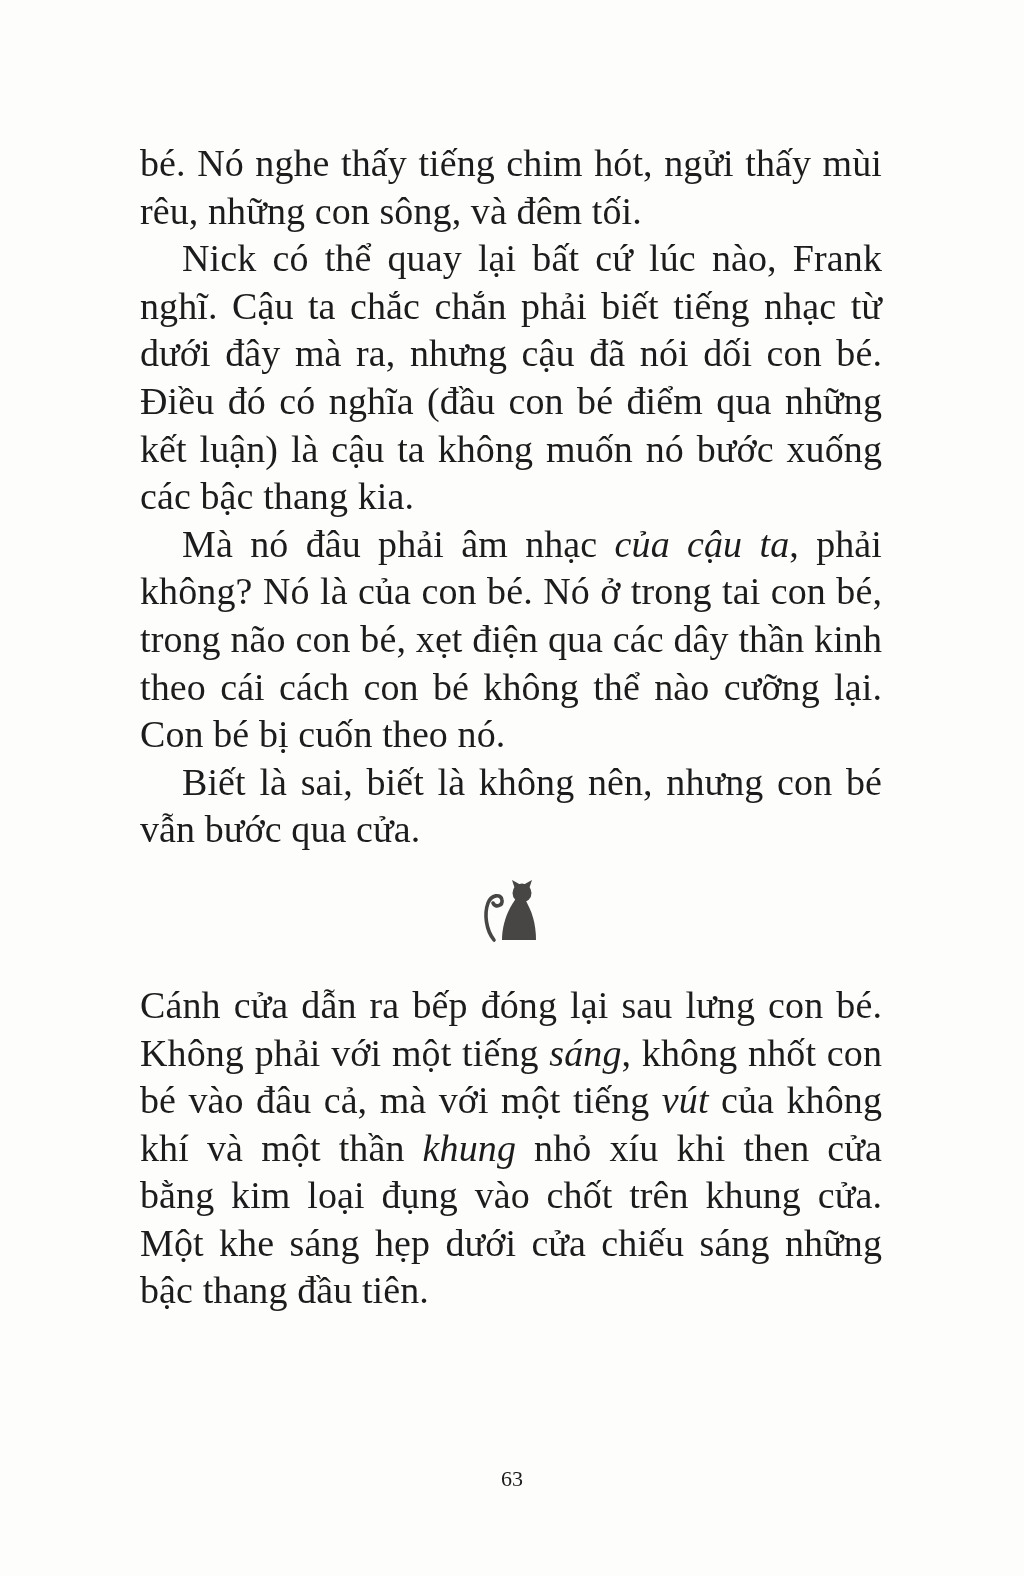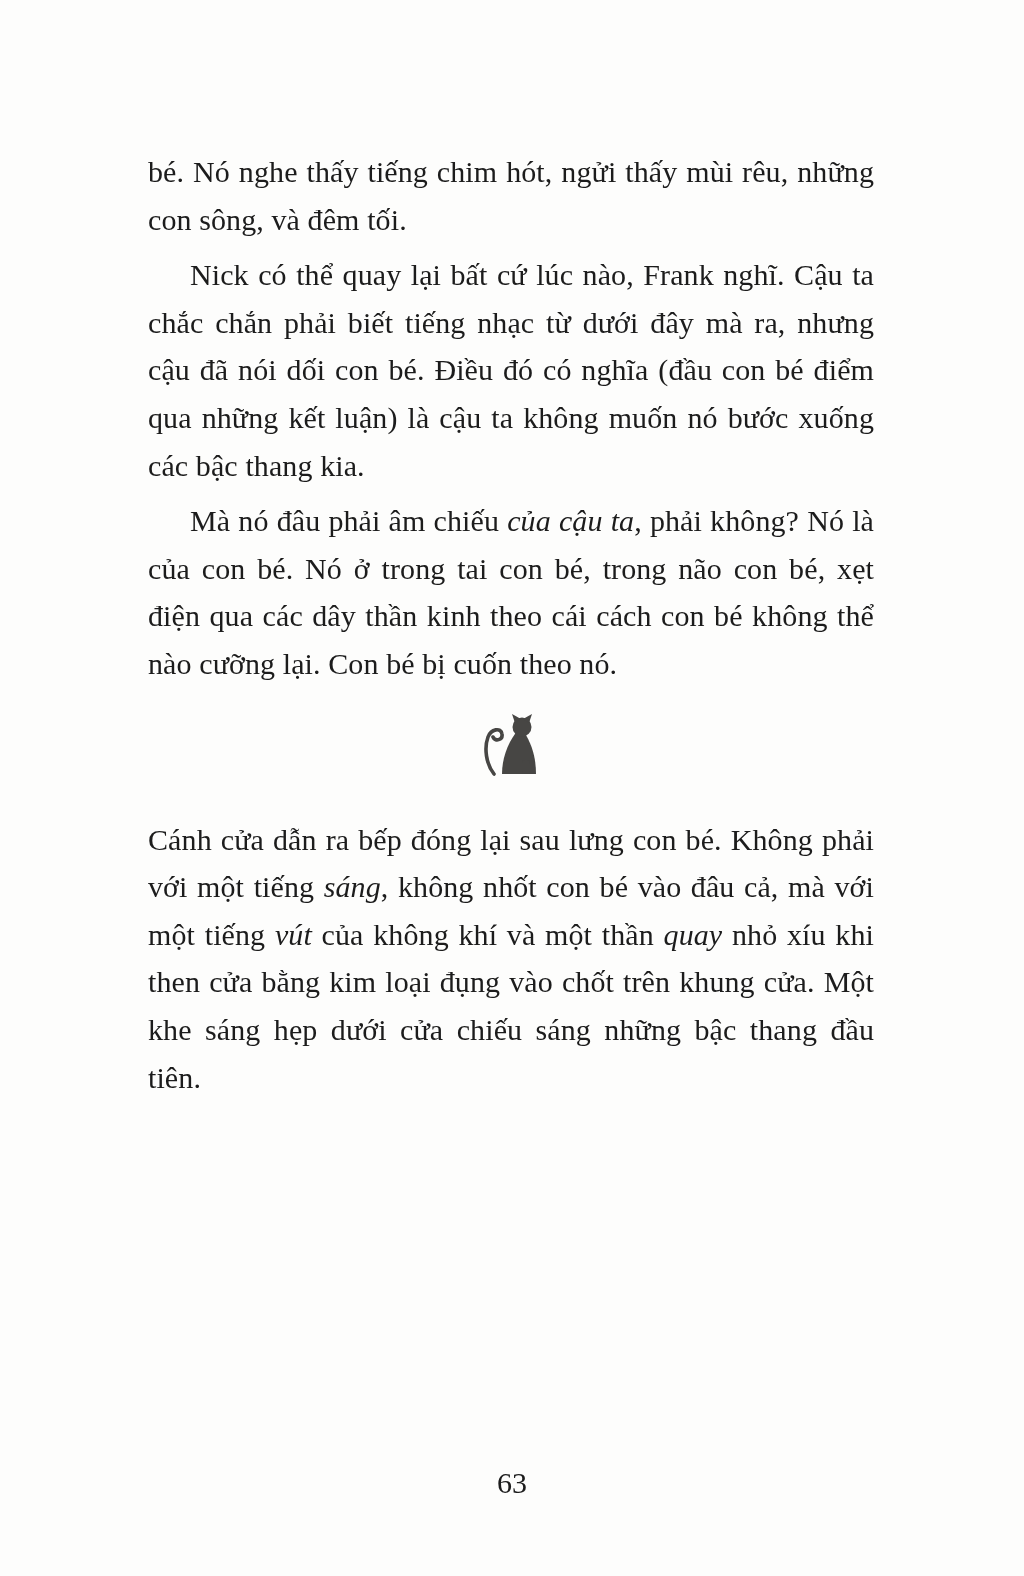--- a/index.html
+++ b/index.html
@@ -13,72 +13,73 @@
     color: #1c1c1c;
     overflow: hidden;
   }
   .text-block {
     position: absolute;
     left: 140px;
     top: 140px;
     width: 742px;
   }
   .para {
-    margin: 8px;
-    font-size: 30px;
+    margin: 0;
+    font-size: 38px;
     line-height: 47.6px;
     text-align: justify;
     letter-spacing: 0.1px;
   }
   .para.indent { text-indent: 42px; }
   .para em { font-style: italic; }
   .divider {
     display: flex;
     justify-content: center;
     align-items: center;
     margin: 26px 0 38px 0;
     height: 64px;
   }
   .divider svg { display: block; opacity: 0.88; }
   .page-number {
     position: absolute;
     top: 1466px;
     left: 0;
     width: 100%;
     text-align: center;
-    font-size: 30px;
+    font-size: 22px;
     color: #1c1c1c;
   }
 </style>
 </head>
 <body>
 
 <div class="page">
   <div class="text-block">
     <div id="before-divider">
         <p class="para"><span>bé. Nó nghe thấy tiếng chim hót, ngửi thấy mùi rêu, những con sông, và đêm tối.</span></p>
         <p class="para indent"><span>Nick có thể quay lại bất cứ lúc nào, Frank nghĩ. Cậu ta chắc chắn phải biết tiếng nhạc từ dưới đây mà ra, nhưng cậu đã nói dối con bé. Điều đó có nghĩa (đầu con bé điểm qua những kết luận) là cậu ta không muốn nó bước xuống các bậc thang kia.</span></p>
-        <p class="para indent"><span>Mà nó đâu phải âm chiếu </span><em>của cậu ta</em><span>, phải không? Nó là của con bé. Nó ở trong tai con bé, trong não con bé, xẹt điện qua các dây thần kinh theo cái cách con bé không thể nào cưỡng lại. Con bé bị cuốn theo nó.</span></p>
+        <p class="para indent"><span>Mà nó đâu phải âm nhạc </span><em>của cậu ta</em><span>, phải không? Nó là của con bé. Nó ở trong tai con bé, trong não con bé, xẹt điện qua các dây thần kinh theo cái cách con bé không thể nào cưỡng lại. Con bé bị cuốn theo nó.</span></p>
+        <p class="para indent"><span>Biết là sai, biết là không nên, nhưng con bé vẫn bước qua cửa.</span></p>
       </div>
 
     <div class="divider">
       <svg width="62" height="64" viewBox="0 0 62 64" xmlns="http://www.w3.org/2000/svg" aria-hidden="true">
 
         <path d="M14 60 C6 50 4 34 8 23 C11 15 21 13 22 20 C23 26 15 28 13 23" fill="none" stroke="#2e2d2b" stroke-width="3.6" stroke-linecap="round"></path>
 
         <path d="M44 18 C52 30 56 44 56 60 L22 60 C22 44 28 28 38 16 Z" fill="#2e2d2b"></path>
 
         <circle cx="42" cy="13" r="9.5" fill="#2e2d2b"></circle>
 
         <polygon points="35,9 32,0 41,5" fill="#2e2d2b"></polygon>
         <polygon points="49,9 52,0 43,5" fill="#2e2d2b"></polygon>
 
         <rect x="42" y="46" width="8" height="14" rx="3.5" fill="#2e2d2b"></rect>
       </svg>
     </div>
 
     <div id="after-divider">
-        <p class="para"><span>Cánh cửa dẫn ra bếp đóng lại sau lưng con bé. Không phải với một tiếng </span><em>sáng</em><span>, không nhốt con bé vào đâu cả, mà với một tiếng </span><em>vút</em><span> của không khí và một thần </span><em>quay</em><span> nhỏ xíu khi then cửa bằng kim loại đụng vào chốt trên khung cửa. Một khe sáng hẹp dưới cửa chiếu sáng những bậc thang đầu tiên.</span></p>
+        <p class="para"><span>Cánh cửa dẫn ra bếp đóng lại sau lưng con bé. Không phải với một tiếng </span><em>sáng</em><span>, không nhốt con bé vào đâu cả, mà với một tiếng </span><em>vút</em><span> của không khí và một thần </span><em>khung</em><span> nhỏ xíu khi then cửa bằng kim loại đụng vào chốt trên khung cửa. Một khe sáng hẹp dưới cửa chiếu sáng những bậc thang đầu tiên.</span></p>
       </div>
   </div>
 
   <div class="page-number">63</div>
 </div>
 
 </body></html>

